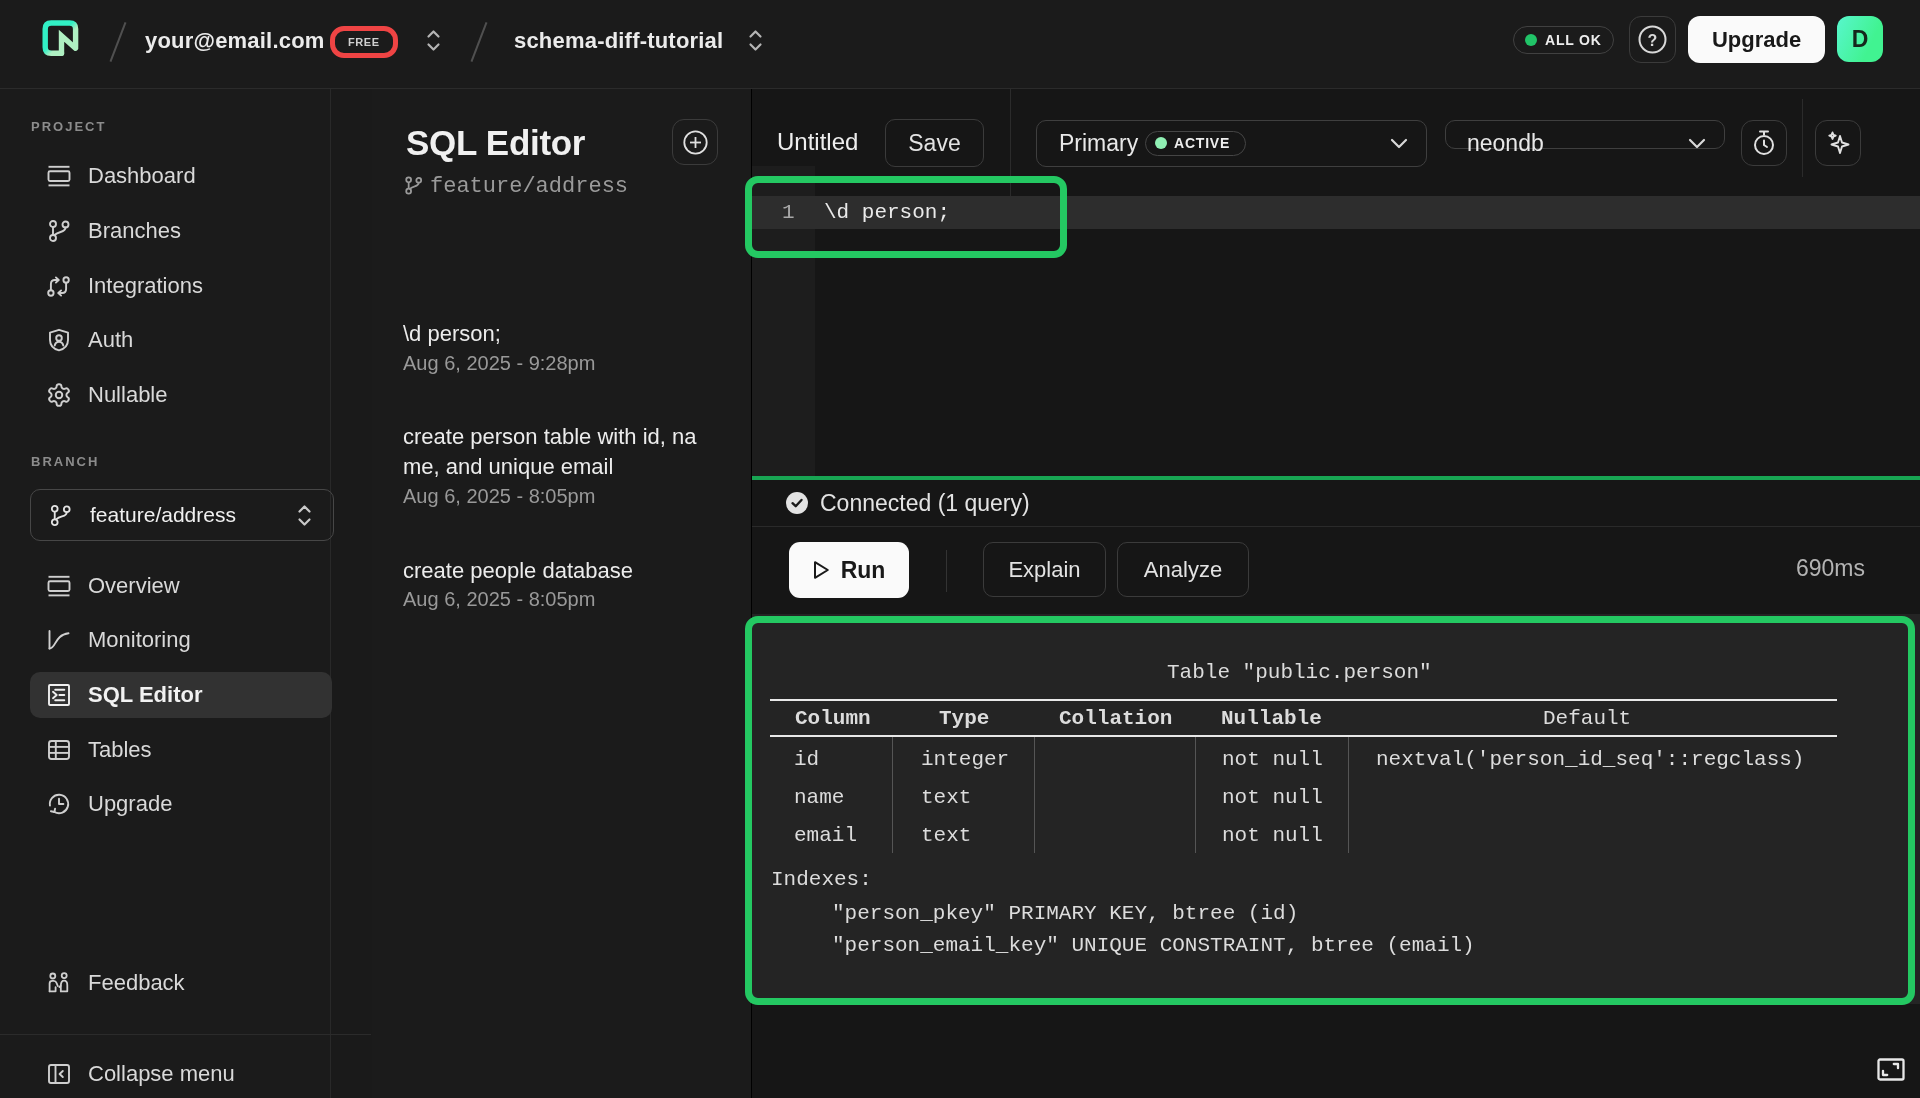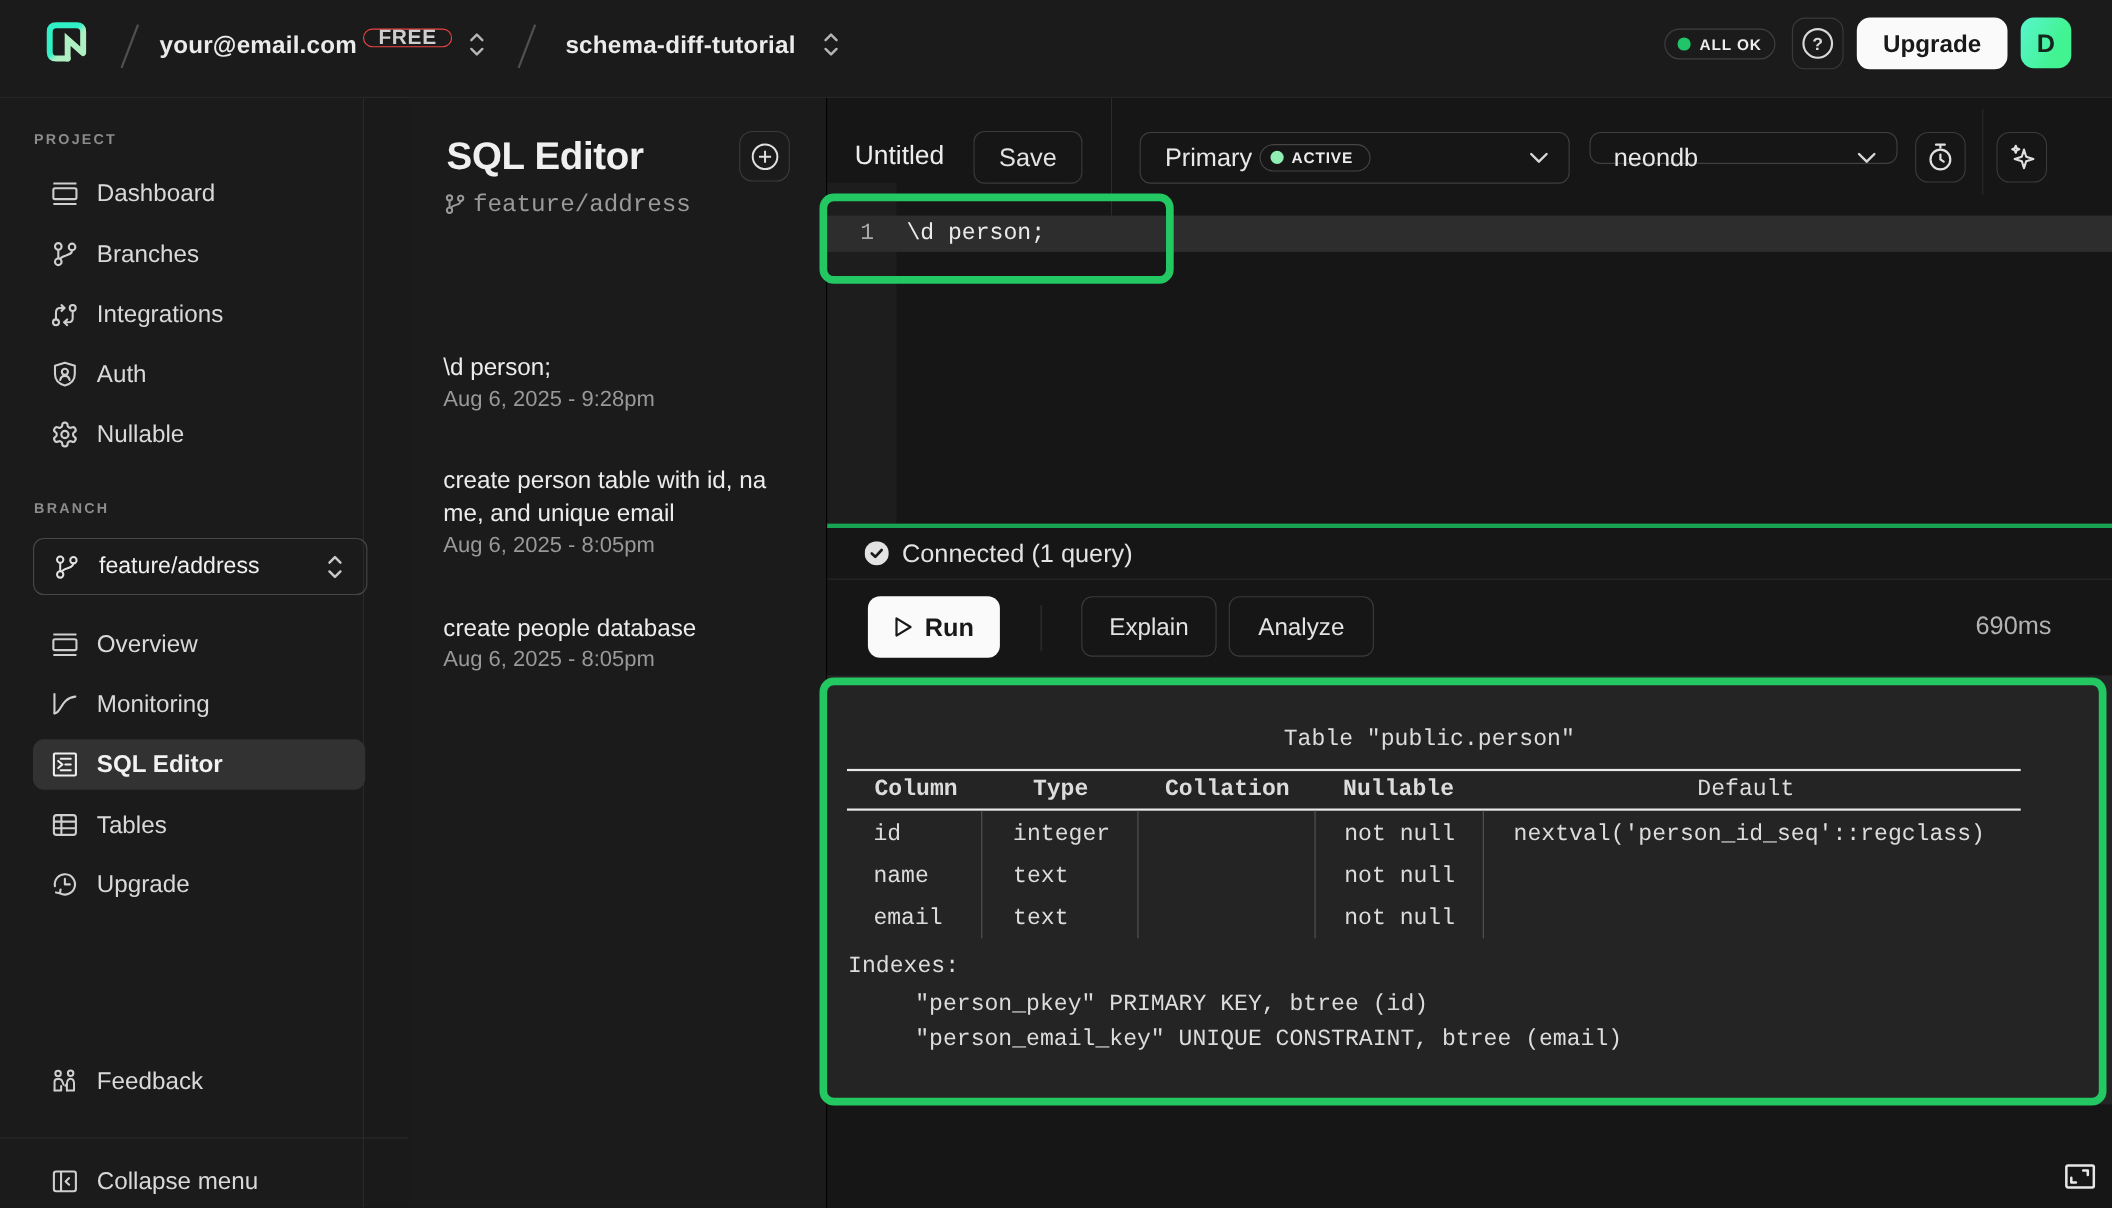--- a/index.html
+++ b/index.html
@@ -2,21 +2,21 @@
 <html><head>
 <meta charset="utf-8">
 <style>
 *{margin:0;padding:0;box-sizing:border-box}
 html,body{width:1920px;height:1098px;background:#1a1a1a;font-family:"Liberation Sans",sans-serif;overflow:hidden}
 #app{position:relative;width:1920px;height:1098px}
 
 #topbar{position:absolute;left:0;top:0;width:1920px;height:89px;background:#1b1b1b;border-bottom:1px solid #2b2b2b}
 .slash{position:absolute;width:1.6px;height:42px;background:#505050;transform:rotate(21deg)}
 .crumb{position:absolute;font-size:22px;font-weight:700;color:#ebebeb;letter-spacing:.2px}
-.freepill{position:absolute;left:330px;top:26px;height:17px;padding:0 13px;border:1px solid #ef4444;border-radius:14px;color:#cfcfcf;font-size:19px;font-weight:700;letter-spacing:.6px;display:flex;align-items:center}
+.freepill{position:absolute;left:330px;top:26px;height:32px;padding:0 13px;border:5px solid #ef4444;border-radius:14px;color:#cfcfcf;font-size:11px;font-weight:700;letter-spacing:.6px;display:flex;align-items:center}
 .allok{position:absolute;left:1513px;top:26px;width:101px;height:28px;border:1px solid #414141;border-radius:15px;display:flex;align-items:center;padding-left:11px}
 .allok .dot{width:12px;height:12px;border-radius:50%;background:#21c468;margin-right:8px}
 .allok span{font-size:14px;font-weight:700;letter-spacing:.8px;color:#ededed}
 .sqbtn{position:absolute;border:1.5px solid #3b3b3b;border-radius:12px;background:transparent;display:flex;align-items:center;justify-content:center}
 #upgrade{position:absolute;left:1688px;top:16px;width:137px;height:47px;background:#fafafa;border-radius:12px;display:flex;align-items:center;justify-content:center;font-size:22px;font-weight:700;color:#191919}
 #avatar{position:absolute;left:1837px;top:16px;width:46px;height:46px;border-radius:12px;background:linear-gradient(115deg,#58f6cd 0%,#41f391 70%);display:flex;align-items:center;justify-content:center;font-size:23px;font-weight:700;color:#15271c}
 
 #sidebar{position:absolute;left:0;top:89px;width:331px;height:1009px;background:#1b1b1b;border-right:1px solid #292929}
 .slabel{position:absolute;left:31px;font-size:13px;font-weight:700;letter-spacing:2px;color:#8c8c8c}
 .nav{position:absolute;left:0;width:371px;height:46px}

